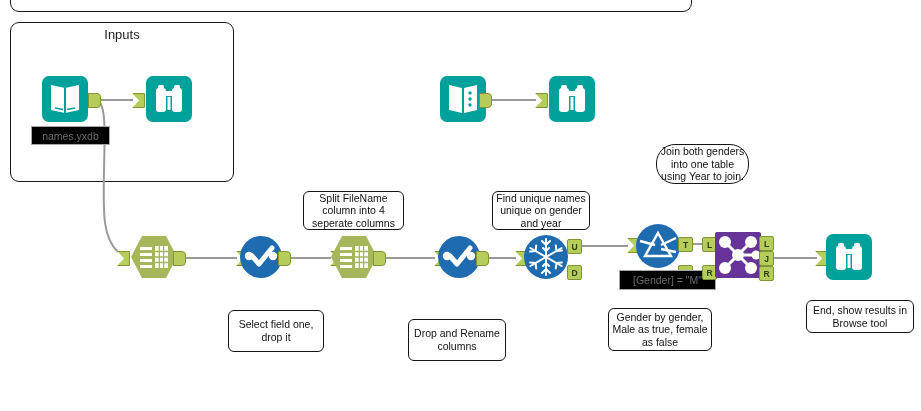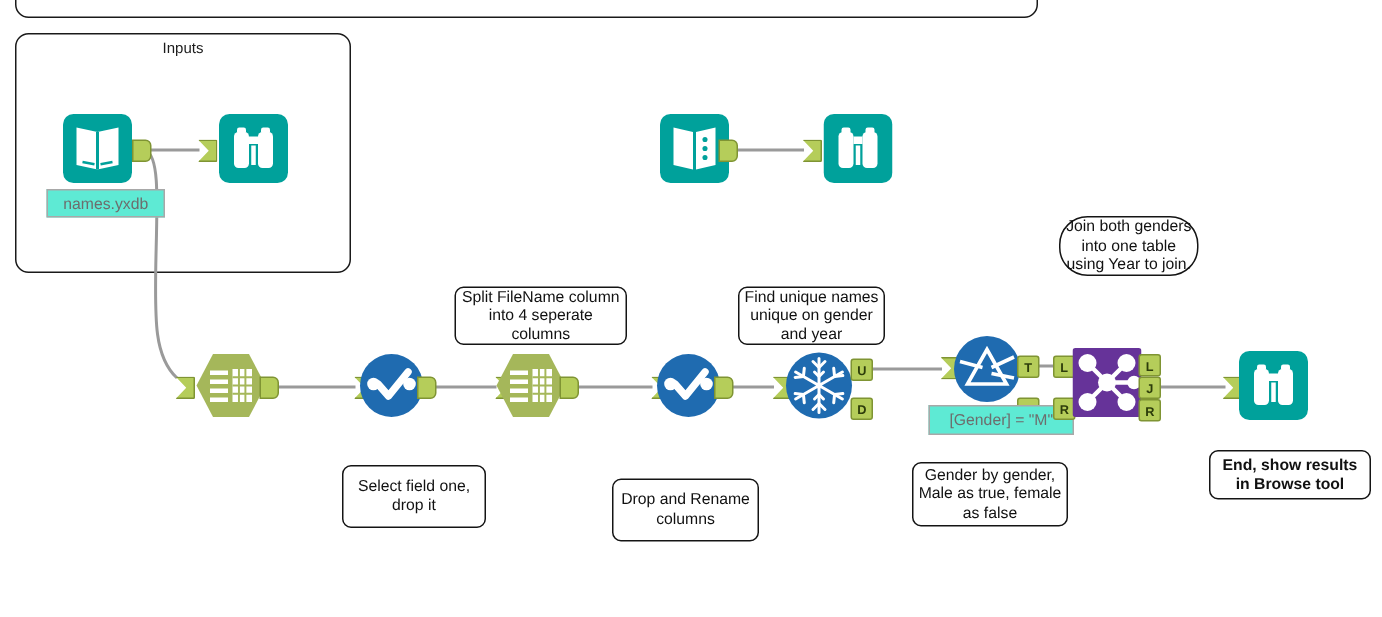--- a/index.html
+++ b/index.html
@@ -3,21 +3,21 @@
 <meta charset="utf-8">
 <style>
   html,body{margin:0;padding:0;background:#ffffff;}
   body{width:921px;height:411px;position:relative;overflow:hidden;
        font-family:"Liberation Sans","DejaVu Sans",sans-serif;}
   #canvas{position:absolute;left:0;top:0;width:921px;height:411px;}
 
   
   .container{position:absolute;border:1px solid #1a1a1a;border-radius:9px;background:transparent;}
   .container-title{position:absolute;top:4px;left:0;width:100%;text-align:center;
-                   font-size:10px;color:#1c1c1c;}
+                   font-size:13px;color:#1c1c1c;}
 
   
   .tool{position:absolute;}
   .tool .gfx{position:absolute;left:0;top:0;}
 
   
   .anchor{position:absolute;width:11px;height:13px;background:#b5cd5a;
           border:1px solid #7f9433;}
   .anchor.in{border-radius:1px;
      clip-path:polygon(0 0,100% 0,100% 100%,0 100%,55% 50%);}
@@ -28,21 +28,21 @@
   
   .wire{position:absolute;background:#9a9a9a;height:2px;}
   svg.wirepath{position:absolute;overflow:visible;}
 
   
   .note{position:absolute;border:1px solid #141414;border-radius:6px;background:#ffffff;
         color:#111;font-size:10.5px;line-height:12.6px;text-align:center;
         display:flex;align-items:center;justify-content:center;padding:2px 3px;
         box-sizing:border-box;}
   
-  .flatlabel{position:absolute;border:1px solid #a8a8a8;background:#5eead4;color:#6d6d6d;
+  .flatlabel{position:absolute;border:1px solid #a8a8a8;background:#000000;color:#6d6d6d;
              font-size:10.5px;display:flex;align-items:center;justify-content:center;
              padding:1px 11px;box-sizing:border-box;}
 </style>
 </head>
 <body>
 
 <div id="canvas">
 
   <div class="container" style="left:10px;top:-42px;width:680px;height:52px;"></div>
 
@@ -225,28 +225,28 @@
       <rect x="0" y="0" width="46" height="46" rx="7" fill="#00A19B"></rect>
       <rect x="10" y="12" width="10" height="24" rx="3" fill="#ffffff"></rect>
       <rect x="26" y="12" width="10" height="24" rx="3" fill="#ffffff"></rect>
       <rect x="20" y="15" width="6" height="5" fill="#ffffff"></rect>
       <rect x="21.5" y="21" width="3" height="13" fill="#ffffff"></rect>
       <rect x="12" y="9" width="6" height="4" rx="1.5" fill="#ffffff"></rect>
       <rect x="28" y="9" width="6" height="4" rx="1.5" fill="#ffffff"></rect>
     </svg>
   </div>
 
-  <div class="note" style="left:303px;top:191px;width:115px;height:39px;">Split FileName column into 4 seperate columns</div>
+  <div class="note" style="left:303px;top:191px;width:101px;height:39px;">Split FileName column into 4 seperate columns</div>
 
   <div class="note" style="left:492px;top:191px;width:98px;height:39px;">Find unique names unique on gender and year</div>
 
-  <div class="note" style="left:706px;top:144px;width:93px;height:40px;border-radius:19px;">Join both genders into one table using Year to join.</div>
+  <div class="note" style="left:656px;top:144px;width:93px;height:40px;border-radius:19px;">Join both genders into one table using Year to join.</div>
 
 
   <div class="note" style="left:228px;top:310px;width:96px;height:42px;">Select field one, drop it</div>
 
   <div class="note" style="left:408px;top:319px;width:98px;height:42px;">Drop and Rename columns</div>
 
   <div class="note" style="left:608px;top:308px;width:104px;height:43px;">Gender by gender, Male as true, female as false</div>
 
-  <div class="note" style="left:806px;top:300px;width:108px;height:33px;font-weight:bold;">End, show results in Browse tool</div>
+  <div class="note" style="left:806px;top:300px;width:108px;height:33px;">End, show results in Browse tool</div>
 
 </div>
 
 </body></html>

